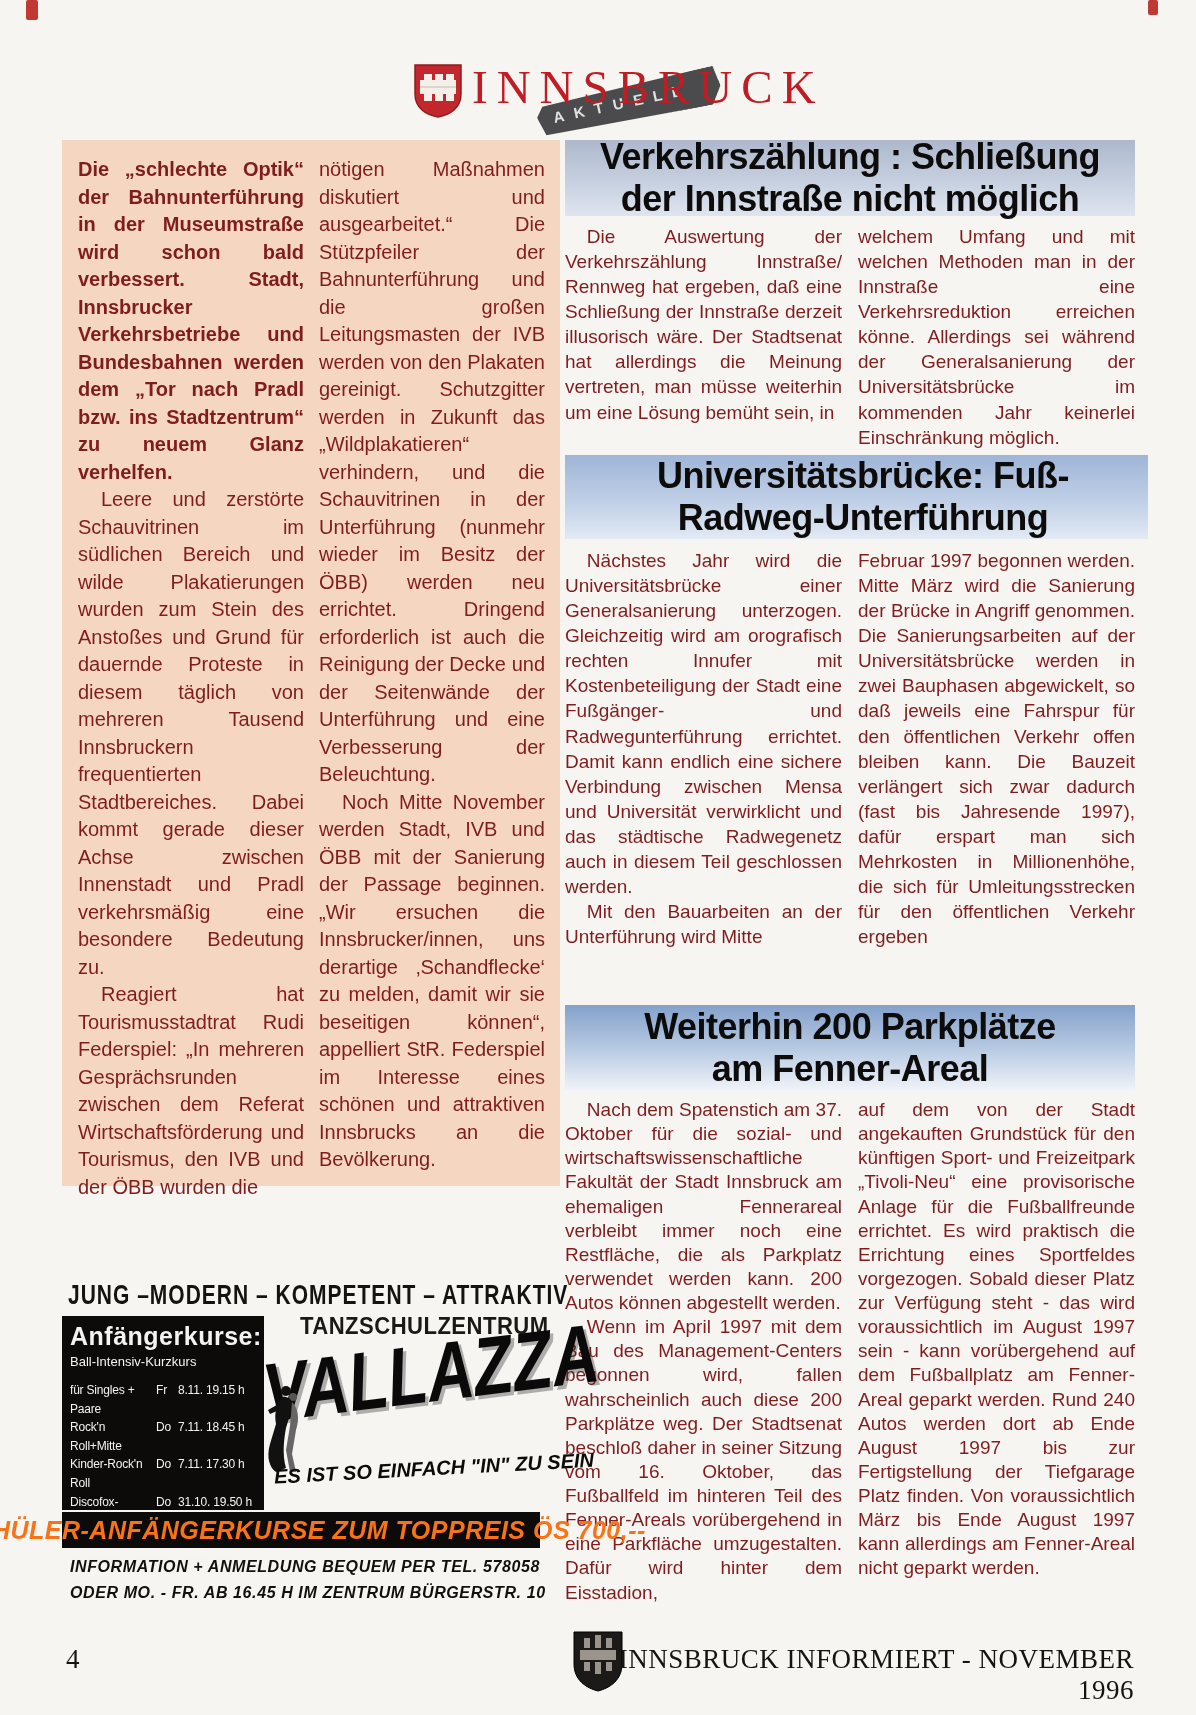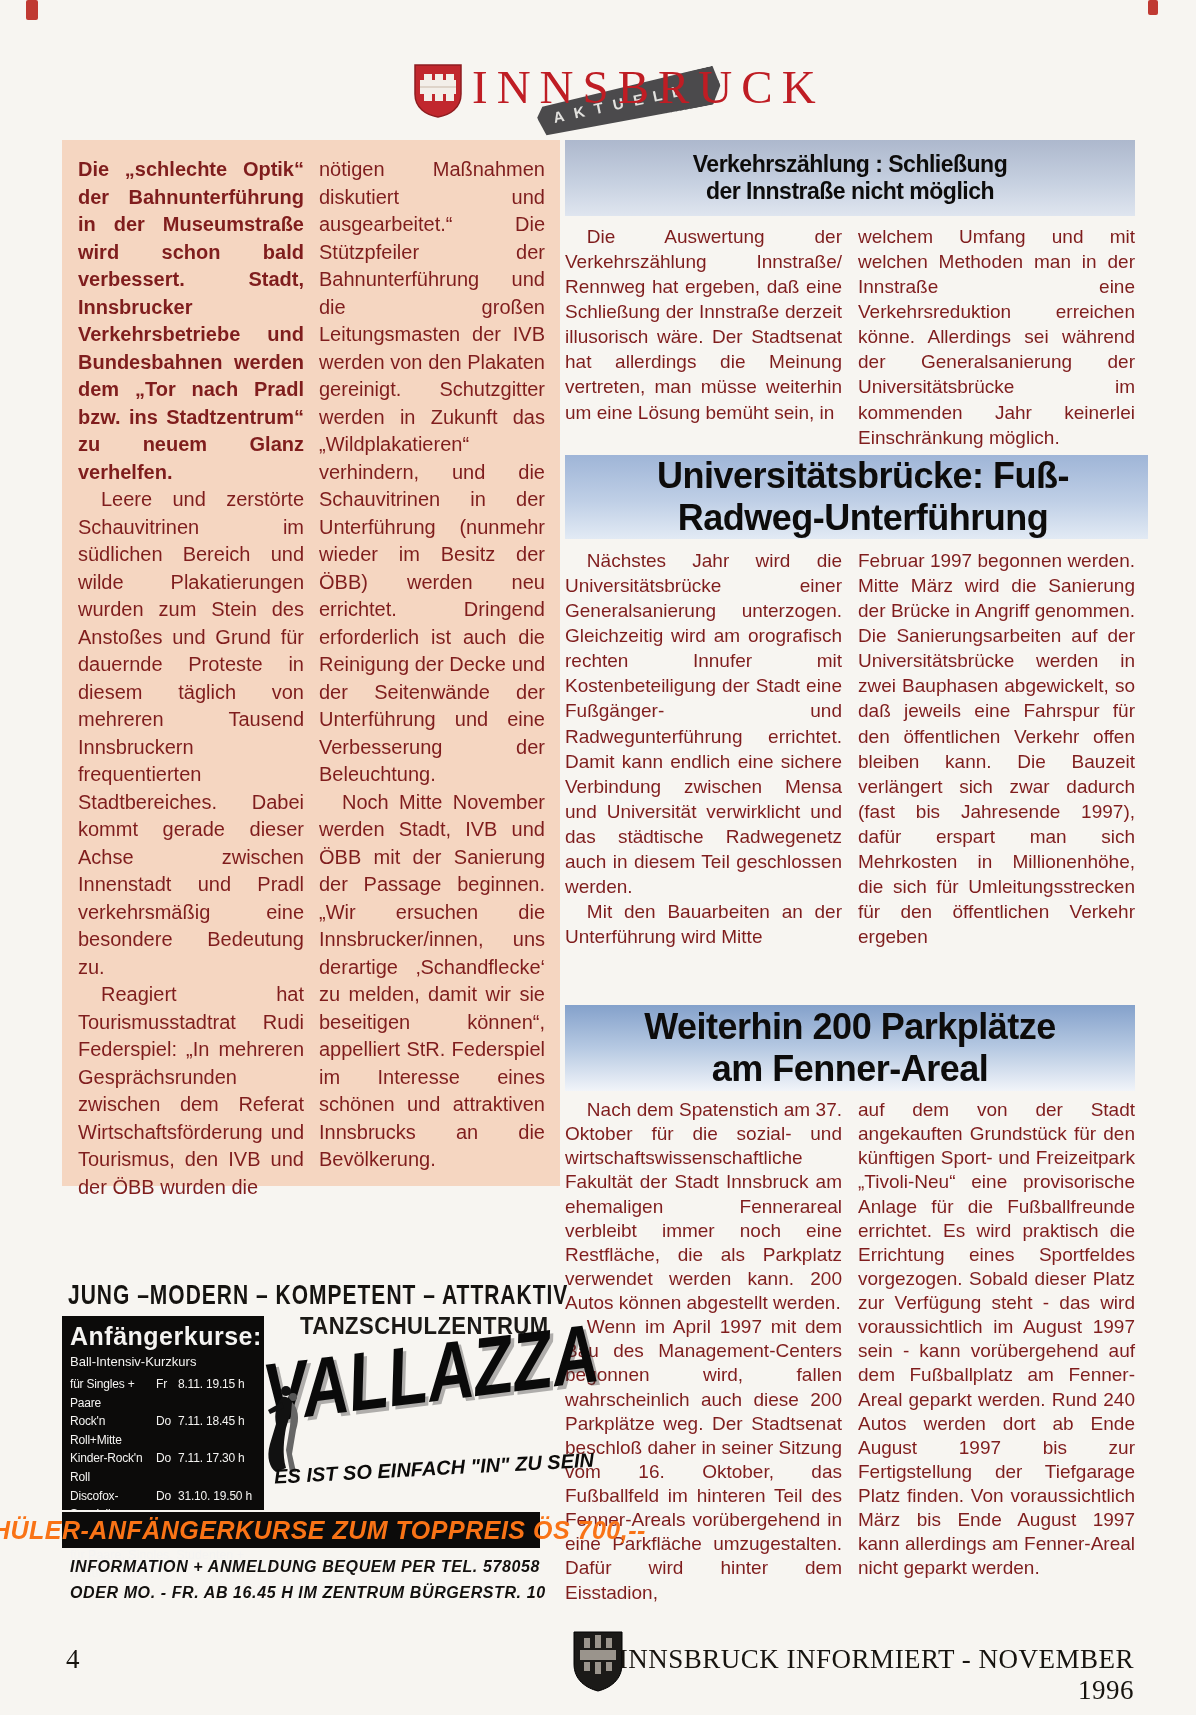--- a/index.html
+++ b/index.html
@@ -49,21 +49,21 @@
   .art-bahn .cols{margin:16px 15px 0 16px; gap:15px; font-size:20px; line-height:1.375;}
   .art-bahn .col{width:226px;}
   .art-bahn .lead{font-weight:bold;}
 
   
   .titlebox{
     position:absolute; left:565px; width:570px;
     display:flex; flex-direction:column; justify-content:center;
   }
   .tb-verkehr{top:140px; height:76px; background:linear-gradient(180deg,#adb8cd 0%,#c6d0e0 55%,#dfe5ef 100%); }
-  .tb-verkehr .headline{font-size:23px;}
+  .tb-verkehr .headline{font-size:36px;}
   .tb-uni{top:455px; height:84px; background:linear-gradient(180deg,#9fb5d7 0%,#bfcfe6 55%,#e2eaf4 100%);padding-left:13px;}
   .tb-uni .headline{font-size:36px;}
   .tb-fenner{top:1005px; height:86px; background:linear-gradient(180deg,#84a1cb 0%,#b6c9e2 50%,#f1f4f9 100%);}
   .tb-fenner .headline{font-size:36px;}
 
   .rbody{position:absolute; left:565px; width:570px; gap:16px; font-size:19px;}
   .rbody .col{width:277px;}
   .body-verkehr{top:224px; line-height:1.32;}
   .body-uni{top:548px; line-height:1.32;}
   .body-fenner{top:1098px; line-height:1.27;}
@@ -73,21 +73,21 @@
   .ad-tagline{
     position:absolute; left:6px; top:6px; width:472px;
     font-size:21px; font-weight:bold; letter-spacing:1px; color:#151310;
     transform:scaleY(1.35); transform-origin:top left; white-space:nowrap;
   }
   .course-box{
     position:absolute; left:0; top:44px; width:202px; height:194px;
     background:#0c0b0a; color:#f4f3f1; padding:6px 8px; box-sizing:border-box;
   }
   .course-box .cb-title{font-size:25px; font-weight:bold; letter-spacing:0.5px; margin-bottom:3px;}
-  .course-box .cb-sub{font-size:13px; margin-bottom:6px;}
+  .course-box .cb-sub{font-size:13px; margin-bottom:12px;}
   .course-row{display:flex; font-size:12px; line-height:1.55; letter-spacing:-0.2px;}
   .course-row .cn{flex:1;}
   .course-row .cd{width:22px;}
   .course-row .ct{width:78px; text-align:left;}
   .course-box .cb-note{font-size:12.5px; line-height:1.45; margin-top:4px;}
   .ad-school{
     position:absolute; left:238px; top:40px; width:245px;
     font-size:24px; font-weight:bold; letter-spacing:0.5px; white-space:nowrap;
     transform:scaleX(0.92); transform-origin:left;
   }

